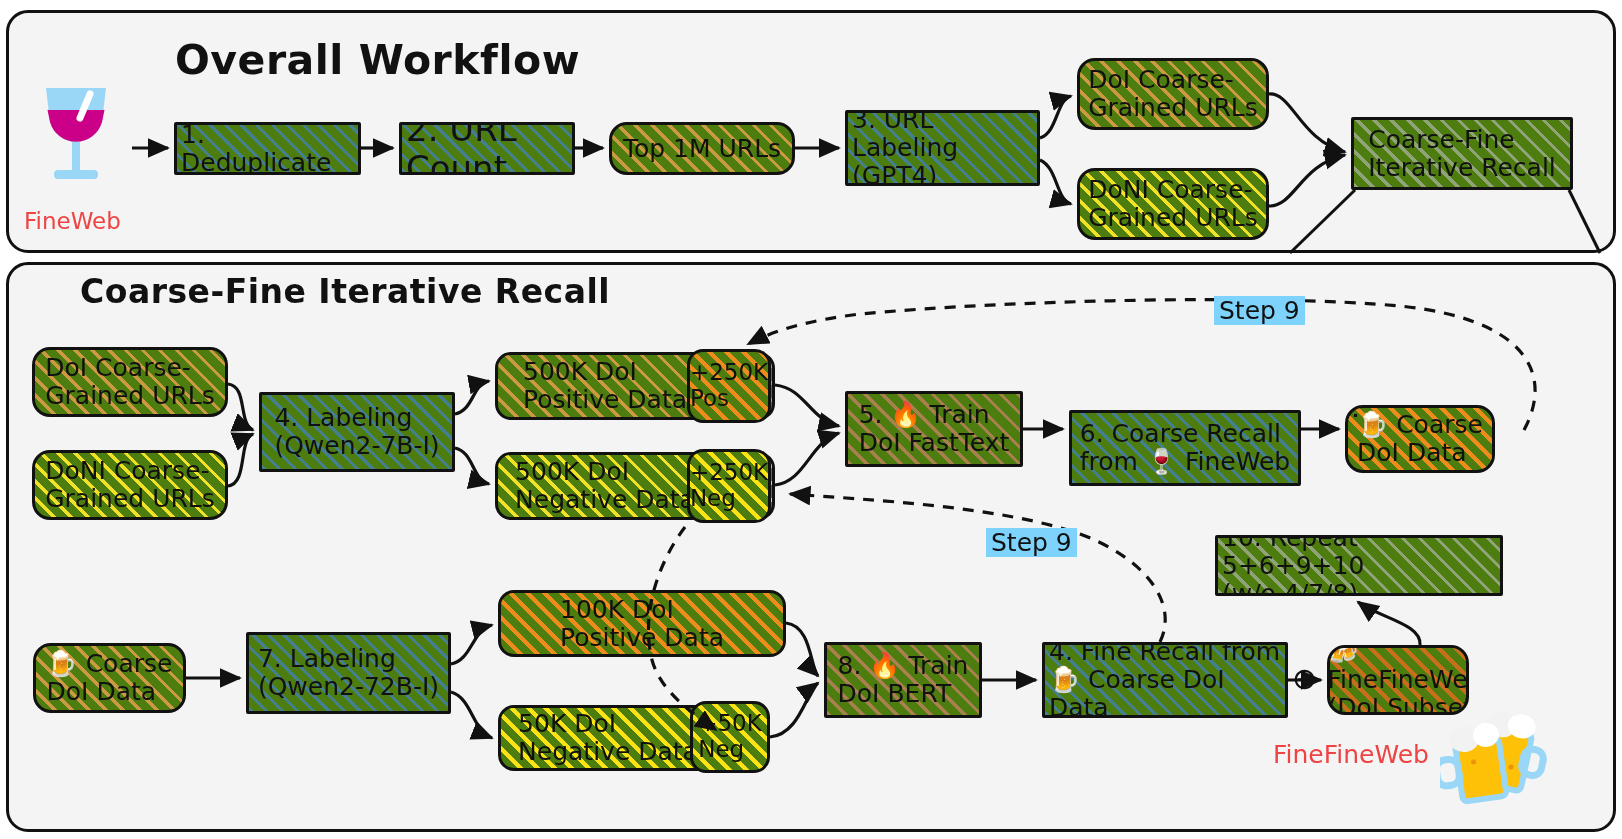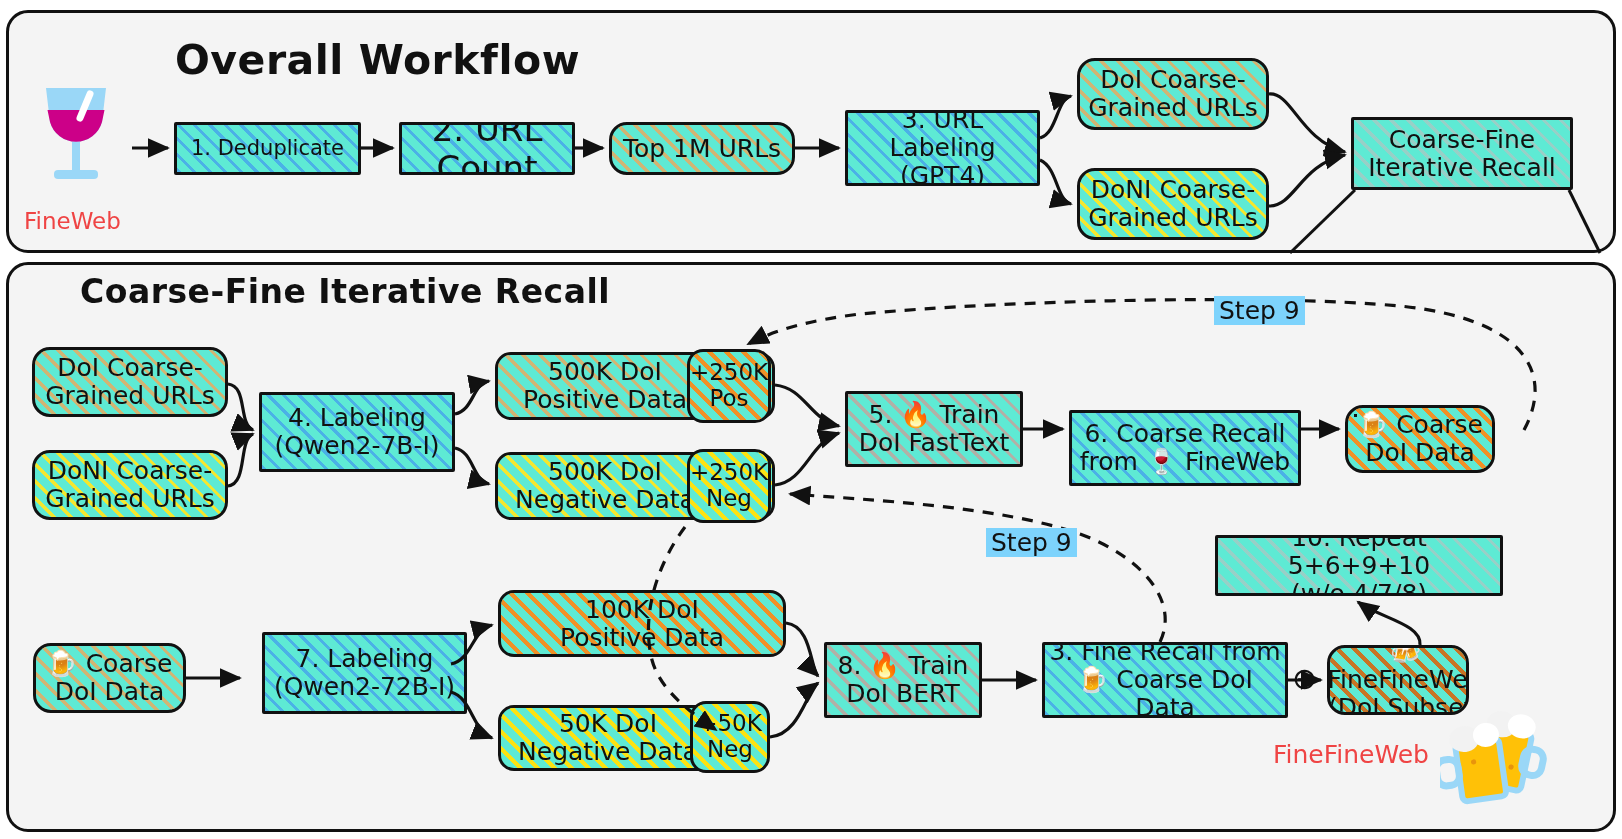--- a/index.html
+++ b/index.html
@@ -4,22 +4,22 @@
 <style>
   html,body{margin:0;padding:0;background:#fff;}
   body{font-family:"DejaVu Sans","Liberation Sans",sans-serif;}
   #stage{position:relative;width:1622px;height:839px;background:#ffffff;overflow:hidden;}
 
   .panel{position:absolute;background:#f4f4f4;border:3px solid #111;border-radius:22px;box-sizing:border-box;}
 
   .ttl{position:absolute;font-weight:700;color:#111;letter-spacing:.5px;white-space:nowrap;}
 
   .node{position:absolute;box-sizing:border-box;border:3px solid #111;
-        display:flex;align-items:center;justify-content:center;text-align:center;
-        color:#111;line-height:1.12;background:#5eead4;overflow:hidden;}
+        display:flex;align-items:center;justify-content:center;text-align:left;
+        color:#111;line-height:1.12;background:#4d7c0f;overflow:hidden;}
   .node .t{position:relative;z-index:3;padding:0 4px;white-space:pre-line;}
   .rect{border-radius:2px;}
   .round{border-radius:18px;}
   .pill{border-radius:16px;}
 
   
   .h-blue::before,.h-orange::before,.h-yellow::before,.h-pink::before,.h-gray::before,
   .h-orange2::before,.h-yellow2::before,.h-orange3::before{
     content:"";position:absolute;inset:0;z-index:1;}
   .h-blue::before{background:repeating-linear-gradient(45deg,rgba(59,130,246,.55) 0 3px,transparent 3px 11px);}
@@ -54,21 +54,21 @@
     <svg width="84" height="110" viewBox="0 0 84 110">
       <path d="M12 8 H72 L68 42 A27 27 0 0 1 16 42 Z" fill="#9ad7f7"></path>
       <path d="M13.5 30 H70.5 L68 42 A27 27 0 0 1 16 42 Z" fill="#cc0088"></path>
       <rect x="38" y="62" width="8" height="30" fill="#9ad7f7"></rect>
       <rect x="20" y="90" width="44" height="9" rx="4" fill="#9ad7f7"></rect>
       <path d="M56 14 L46 38" stroke="#ffffff" stroke-width="7" stroke-linecap="round" fill="none"></path>
     </svg>
   </div>
   <div class="sub" style="left:24px;top:208px;font-size:23px;">FineWeb</div>
 
-  <div class="node rect h-blue echo" style="left:174px;top:122px;width:187px;height:53px;font-size:21px;">
+  <div class="node rect h-blue echo" style="left:174px;top:122px;width:187px;height:53px;font-size:25px;">
     <span class="t">1. Deduplicate</span>
   </div>
 
   <div class="node rect h-blue echo" style="left:399px;top:122px;width:176px;height:53px;font-size:34px;">
     <span class="t">2. URL Count</span>
   </div>
 
   <div class="node round h-orange" style="left:609px;top:122px;width:186px;height:53px;font-size:25px;">
     <span class="t">Top 1M URLs</span>
   </div>
@@ -148,21 +148,21 @@
   <div class="node rect h-gray" style="left:1215px;top:535px;width:288px;height:61px;font-size:25px;">
     <span class="t">10. Repeat 5+6+9+10
 (w/o 4/7/8)</span>
   </div>
 
   <div class="node round h-orange" style="left:33px;top:643px;width:153px;height:70px;font-size:25px;">
     <span class="t">🍺 Coarse
 DoI Data</span>
   </div>
 
-  <div class="node rect h-blue echo" style="left:246px;top:632px;width:205px;height:82px;font-size:25px;margin-left:16px;">
+  <div class="node rect h-blue echo" style="left:246px;top:632px;width:205px;height:82px;font-size:25px;">
     <span class="t">7. Labeling
 (Qwen2-72B-I)</span>
   </div>
 
   <div class="node pill h-orange2 echo" style="left:498px;top:590px;width:288px;height:67px;font-size:25px;">
     <span class="t">100K DoI
 Positive Data</span>
   </div>
 
   <div class="node pill h-yellow2 echo" style="left:498px;top:705px;width:220px;height:66px;font-size:25px;">
@@ -173,21 +173,21 @@
     <span class="t">+50K
 Neg</span>
   </div>
 
   <div class="node rect h-pink echo" style="left:824px;top:642px;width:158px;height:76px;font-size:25px;">
     <span class="t">8. 🔥 Train
 DoI BERT</span>
   </div>
 
   <div class="node rect h-blue echo" style="left:1042px;top:642px;width:246px;height:76px;font-size:25px;">
-    <span class="t">3. Fine Recall from
+    <span class="t">4. Fine Recall from
 🍺 Coarse DoI Data</span>
   </div>
 
   <div class="plus" style="left:1292px;top:661px;font-size:30px;">⊕</div>
 
   <div class="node round h-orange3 echo" style="left:1327px;top:645px;width:142px;height:70px;font-size:25px;padding-left:15px;">
     <span class="t">🍻 FineFineWeb
 (DoI Subset)</span>
   </div>
 

